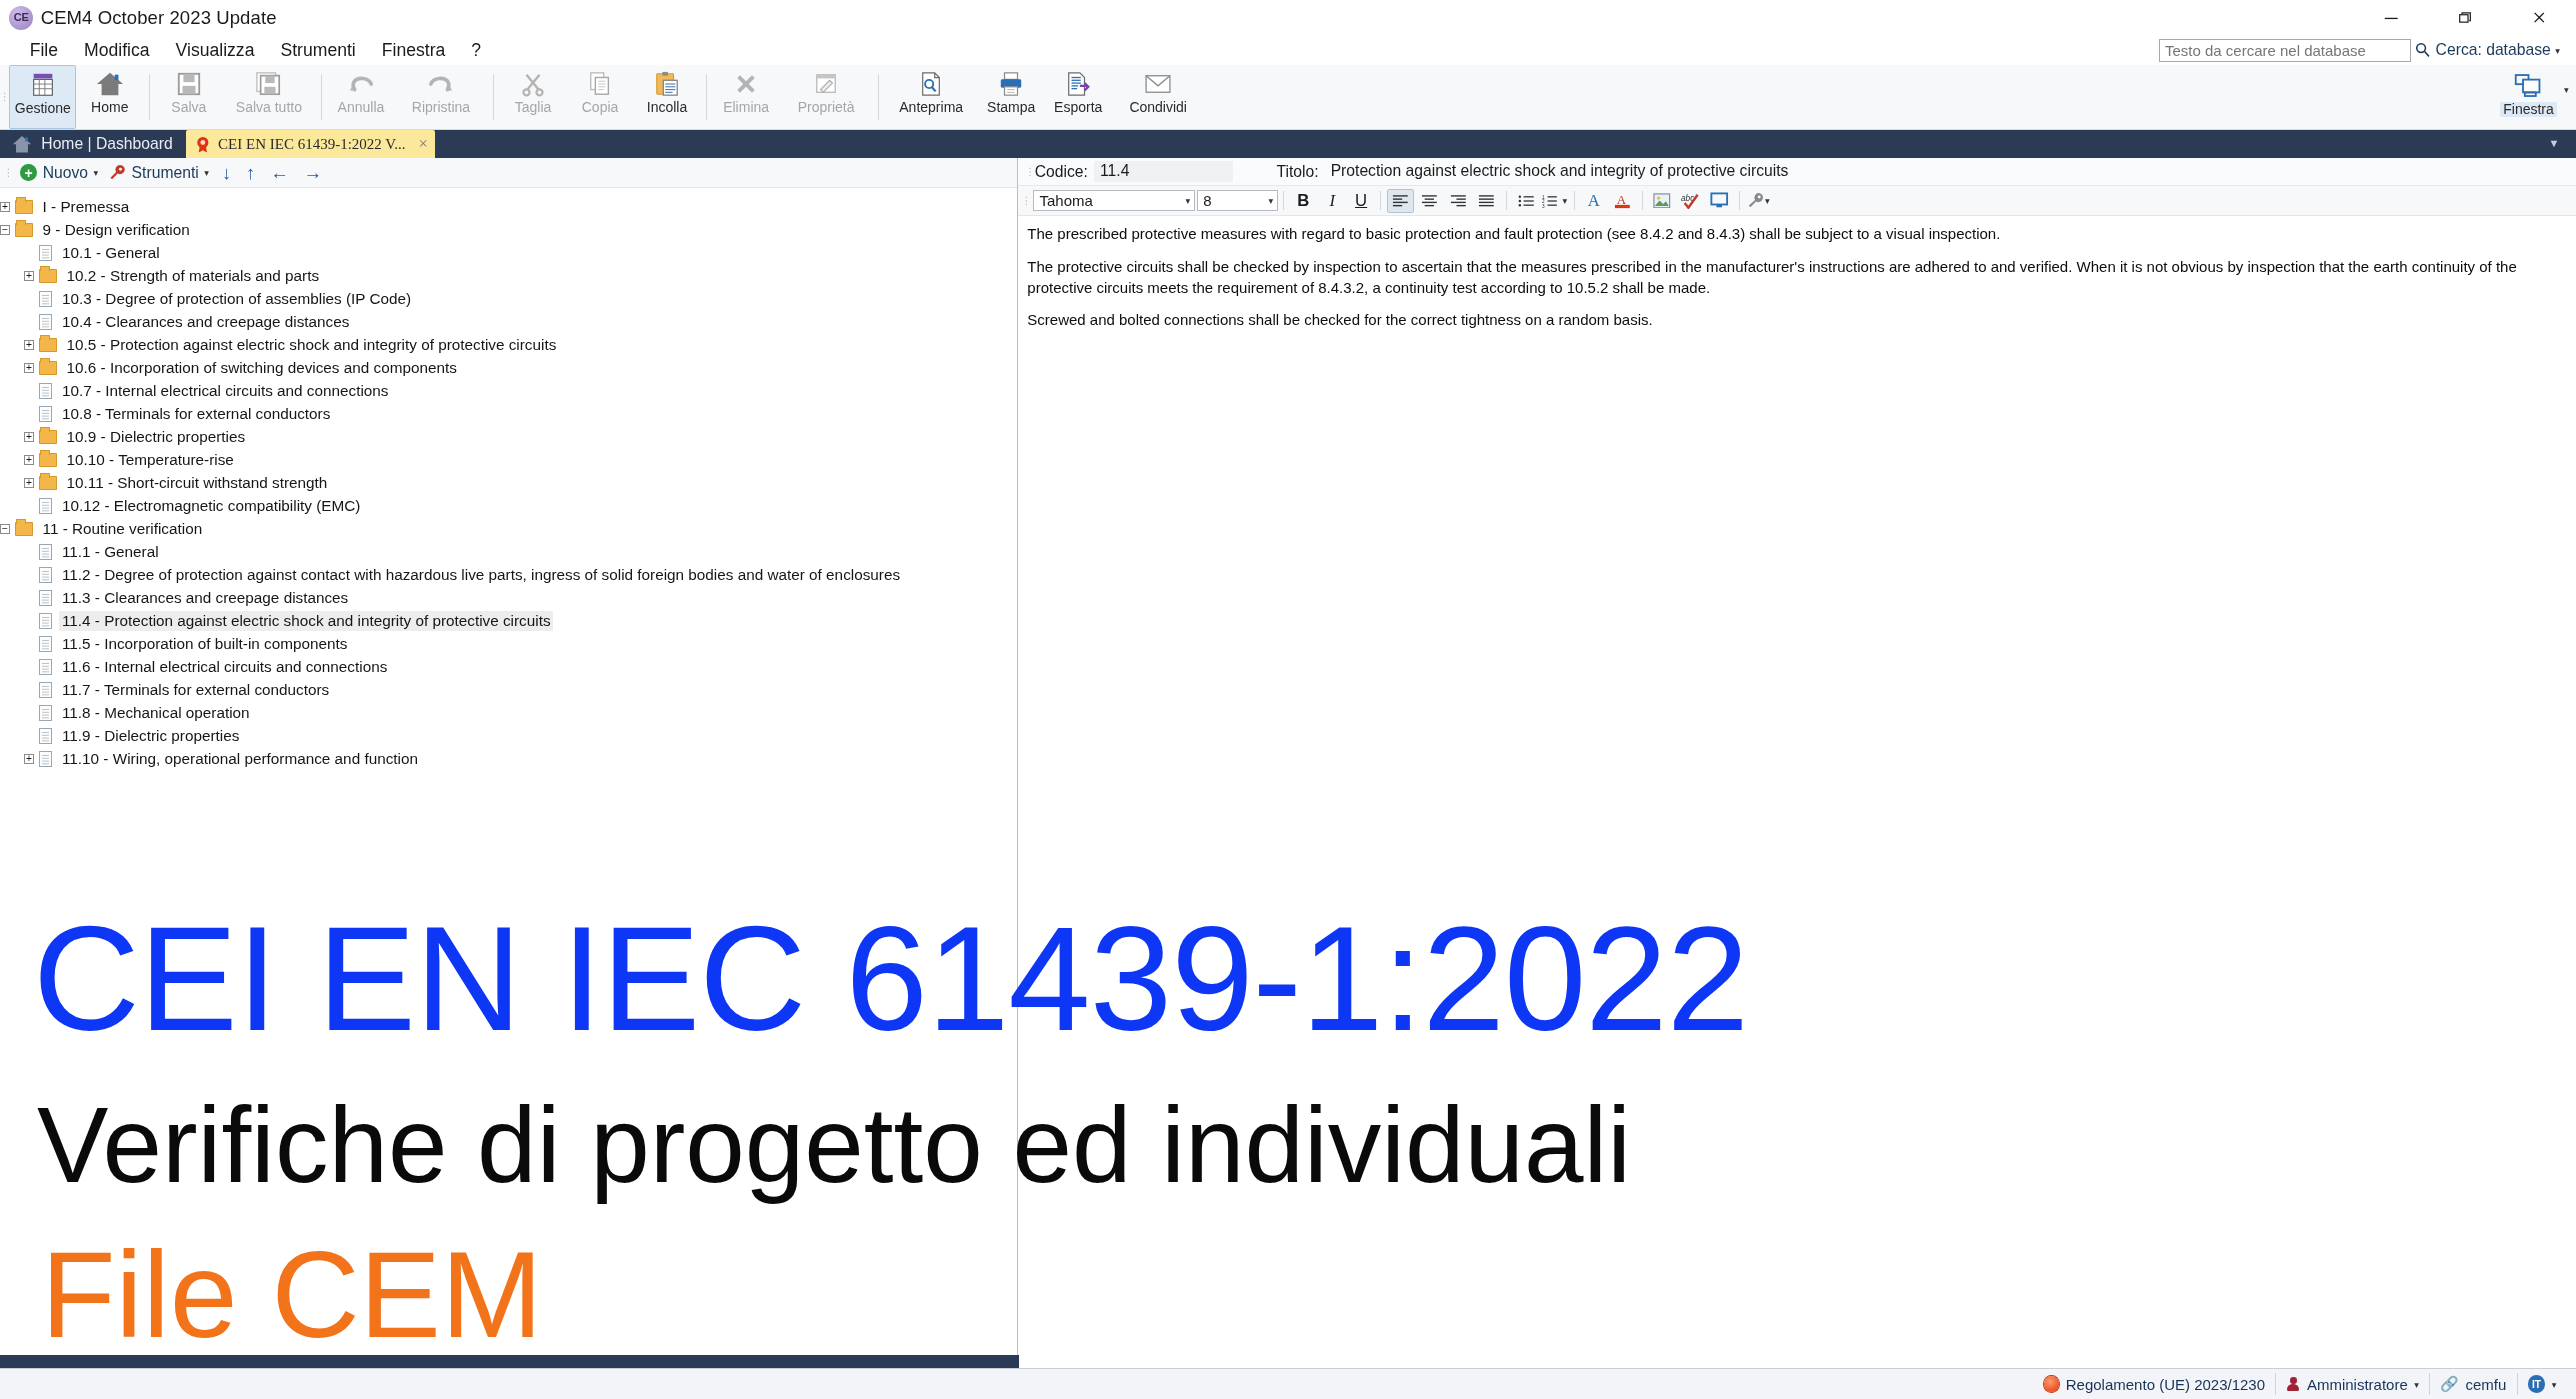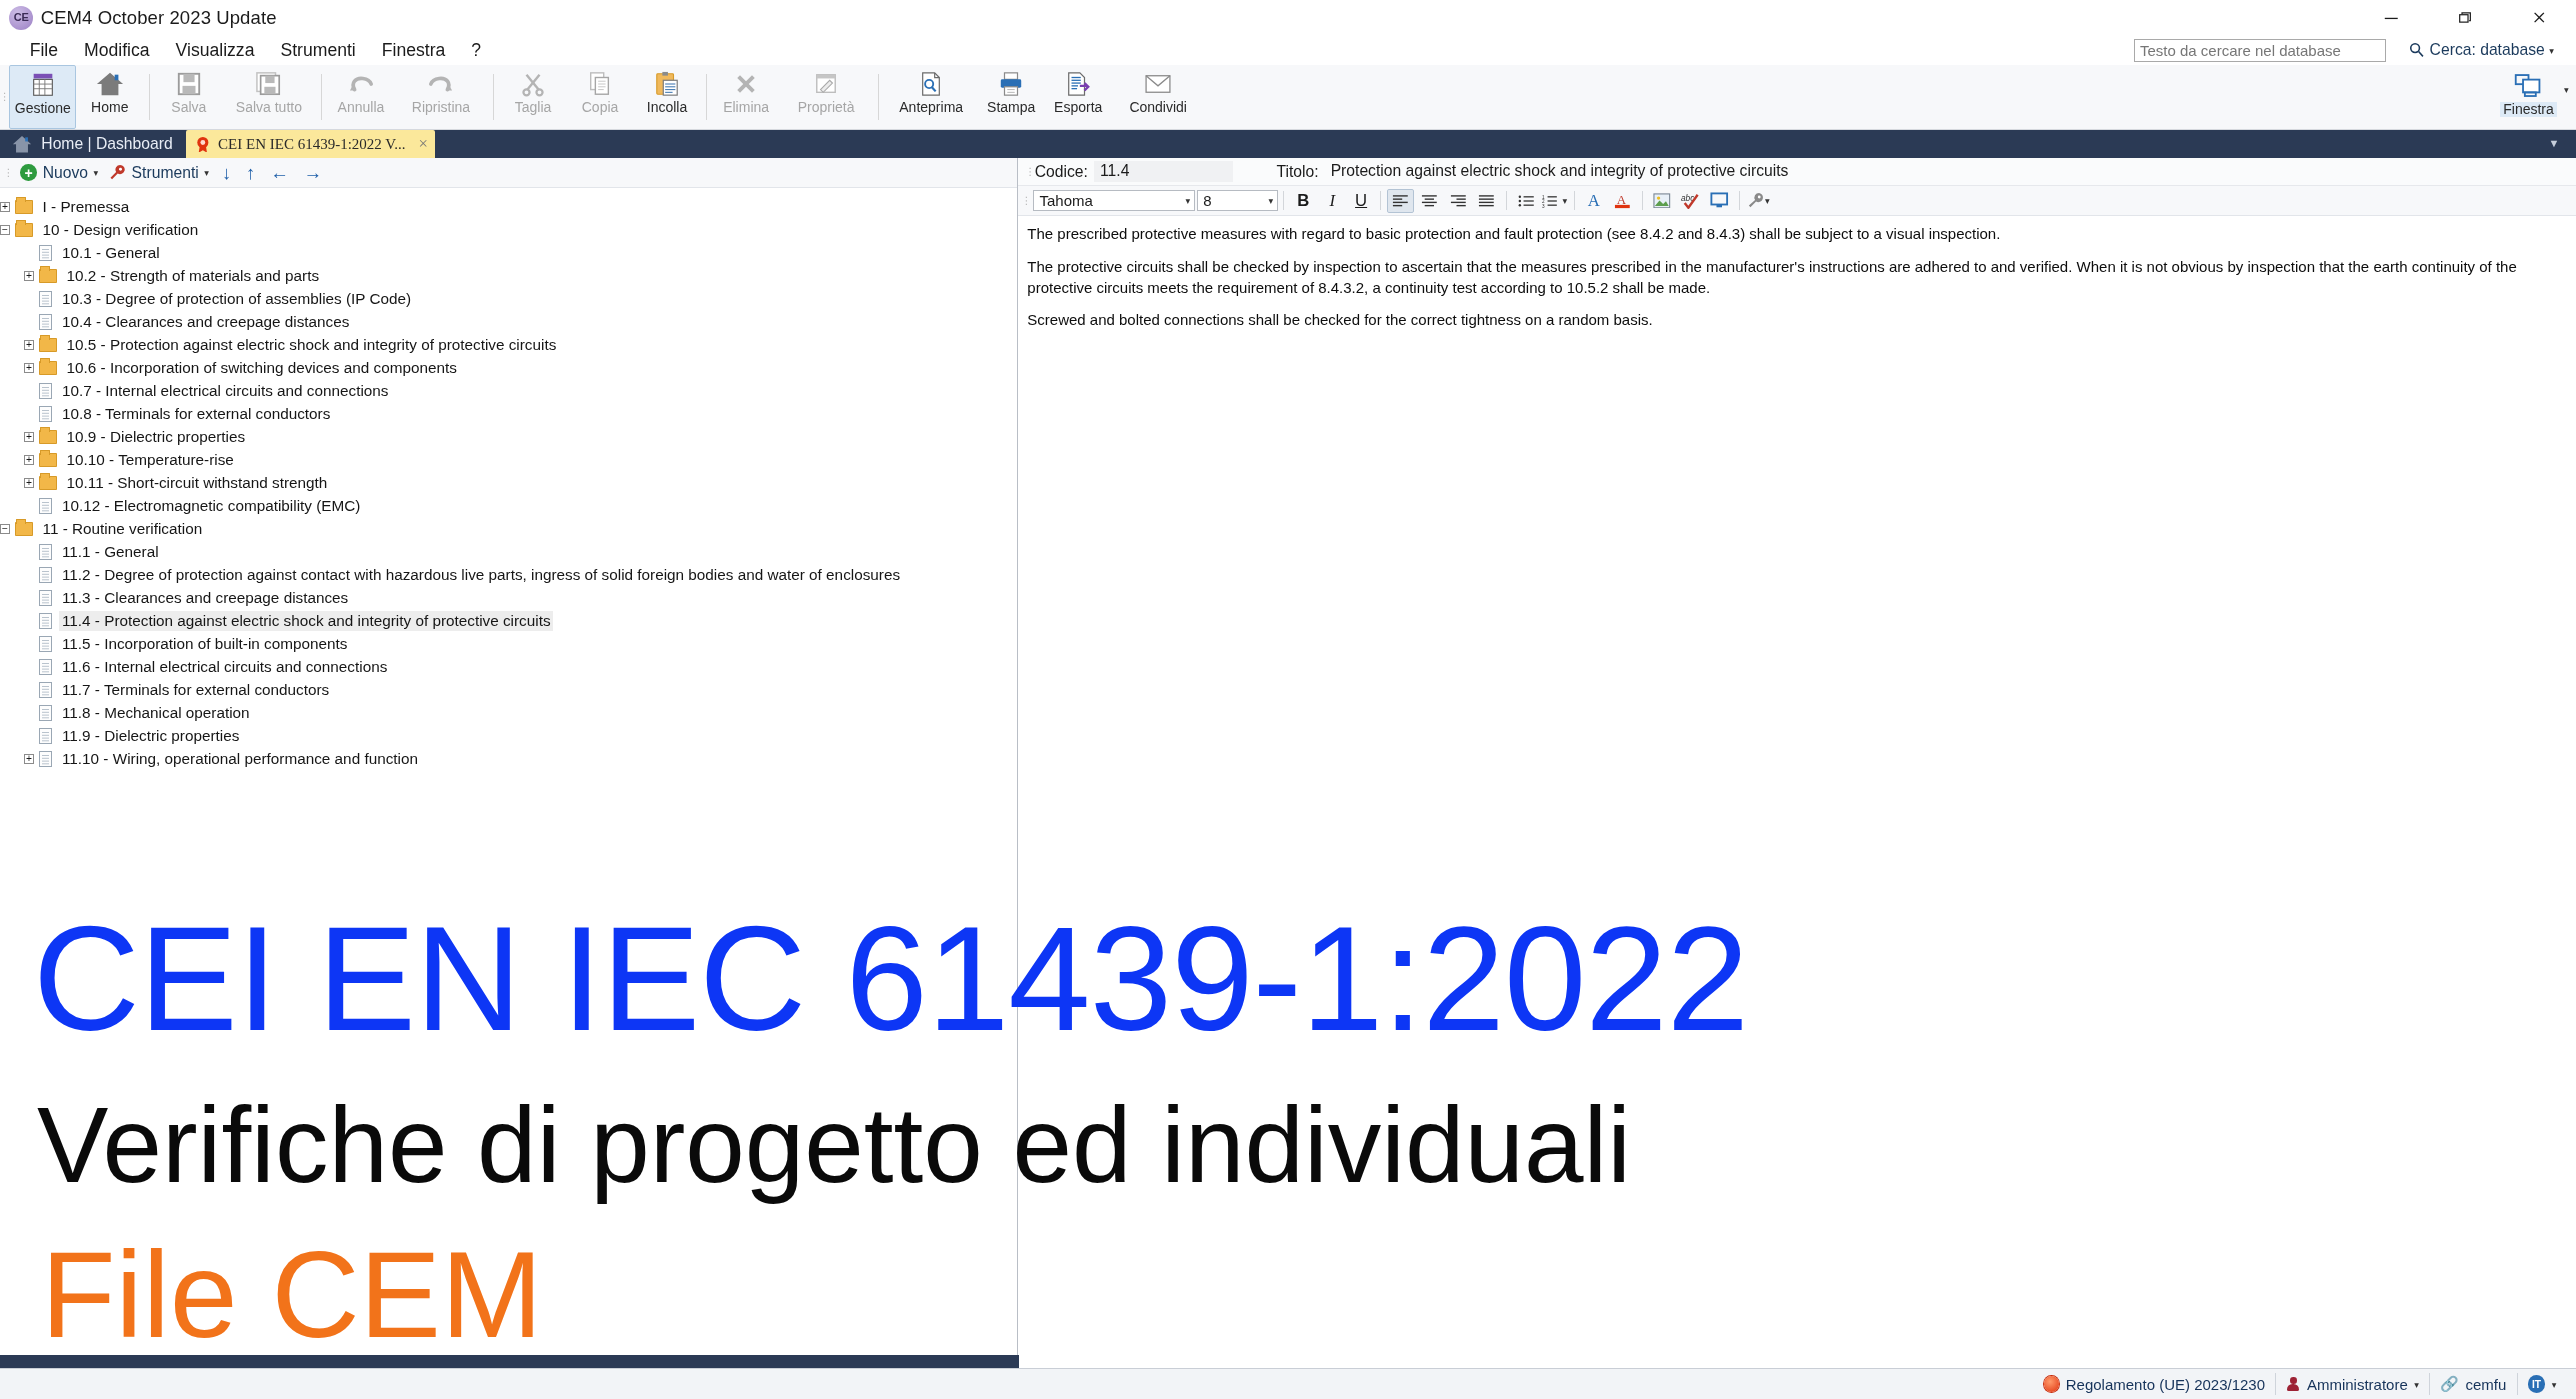--- a/index.html
+++ b/index.html
@@ -52,22 +52,22 @@
     background: #ffffff;
     padding-left: 16.7px;
     position: relative;
   }
   .menuitem {
     font-size: 17.6px; color: #1b1b1b;
     padding: 1.9px 13px;
     white-space: nowrap;
   }
   .searchwrap {
-    position: absolute; right: 14px; top: 0; height: 30px;
-    display: flex; align-items: center; gap: 23px; padding-right: 8px;
+    position: absolute; right: 8px; top: 0; height: 30px;
+    display: flex; align-items: center; gap: 4px; padding-right: 8px;
   }
   .searchbox {
     width: 252px; height: 23px;
     border: 0.9px solid #a9a9a9; background: #fff;
     display: flex; align-items: center; padding: 0 4.6px;
     font-size: 15px; color: #767676;
   }
   .searchlabel {
     display: flex; align-items: center; gap: 4.6px;
     font-size: 15.7px; color: #1b3a5c;
@@ -625,21 +625,21 @@
       </div>
       <div class="treebody" id="treebody">
           <div class="tnode indent0">
             <span class="expander">+</span>
             <span class="folder"></span>
             <span class="tlabel2">I - Premessa</span>
           </div>
           <div class="tnode indent0">
             <span class="expander">−</span>
             <span class="folder"></span>
-            <span class="tlabel2">10 - Design verification</span>
+            <span class="tlabel2">9 - Design verification</span>
           </div>
           <div class="tnode indent1">
             <span class="expander none"></span>
             <span class="docico"></span>
             <span class="tlabel2">10.1 - General</span>
           </div>
           <div class="tnode indent1">
             <span class="expander">+</span>
             <span class="folder"></span>
             <span class="tlabel2">10.2 - Strength of materials and parts</span>

